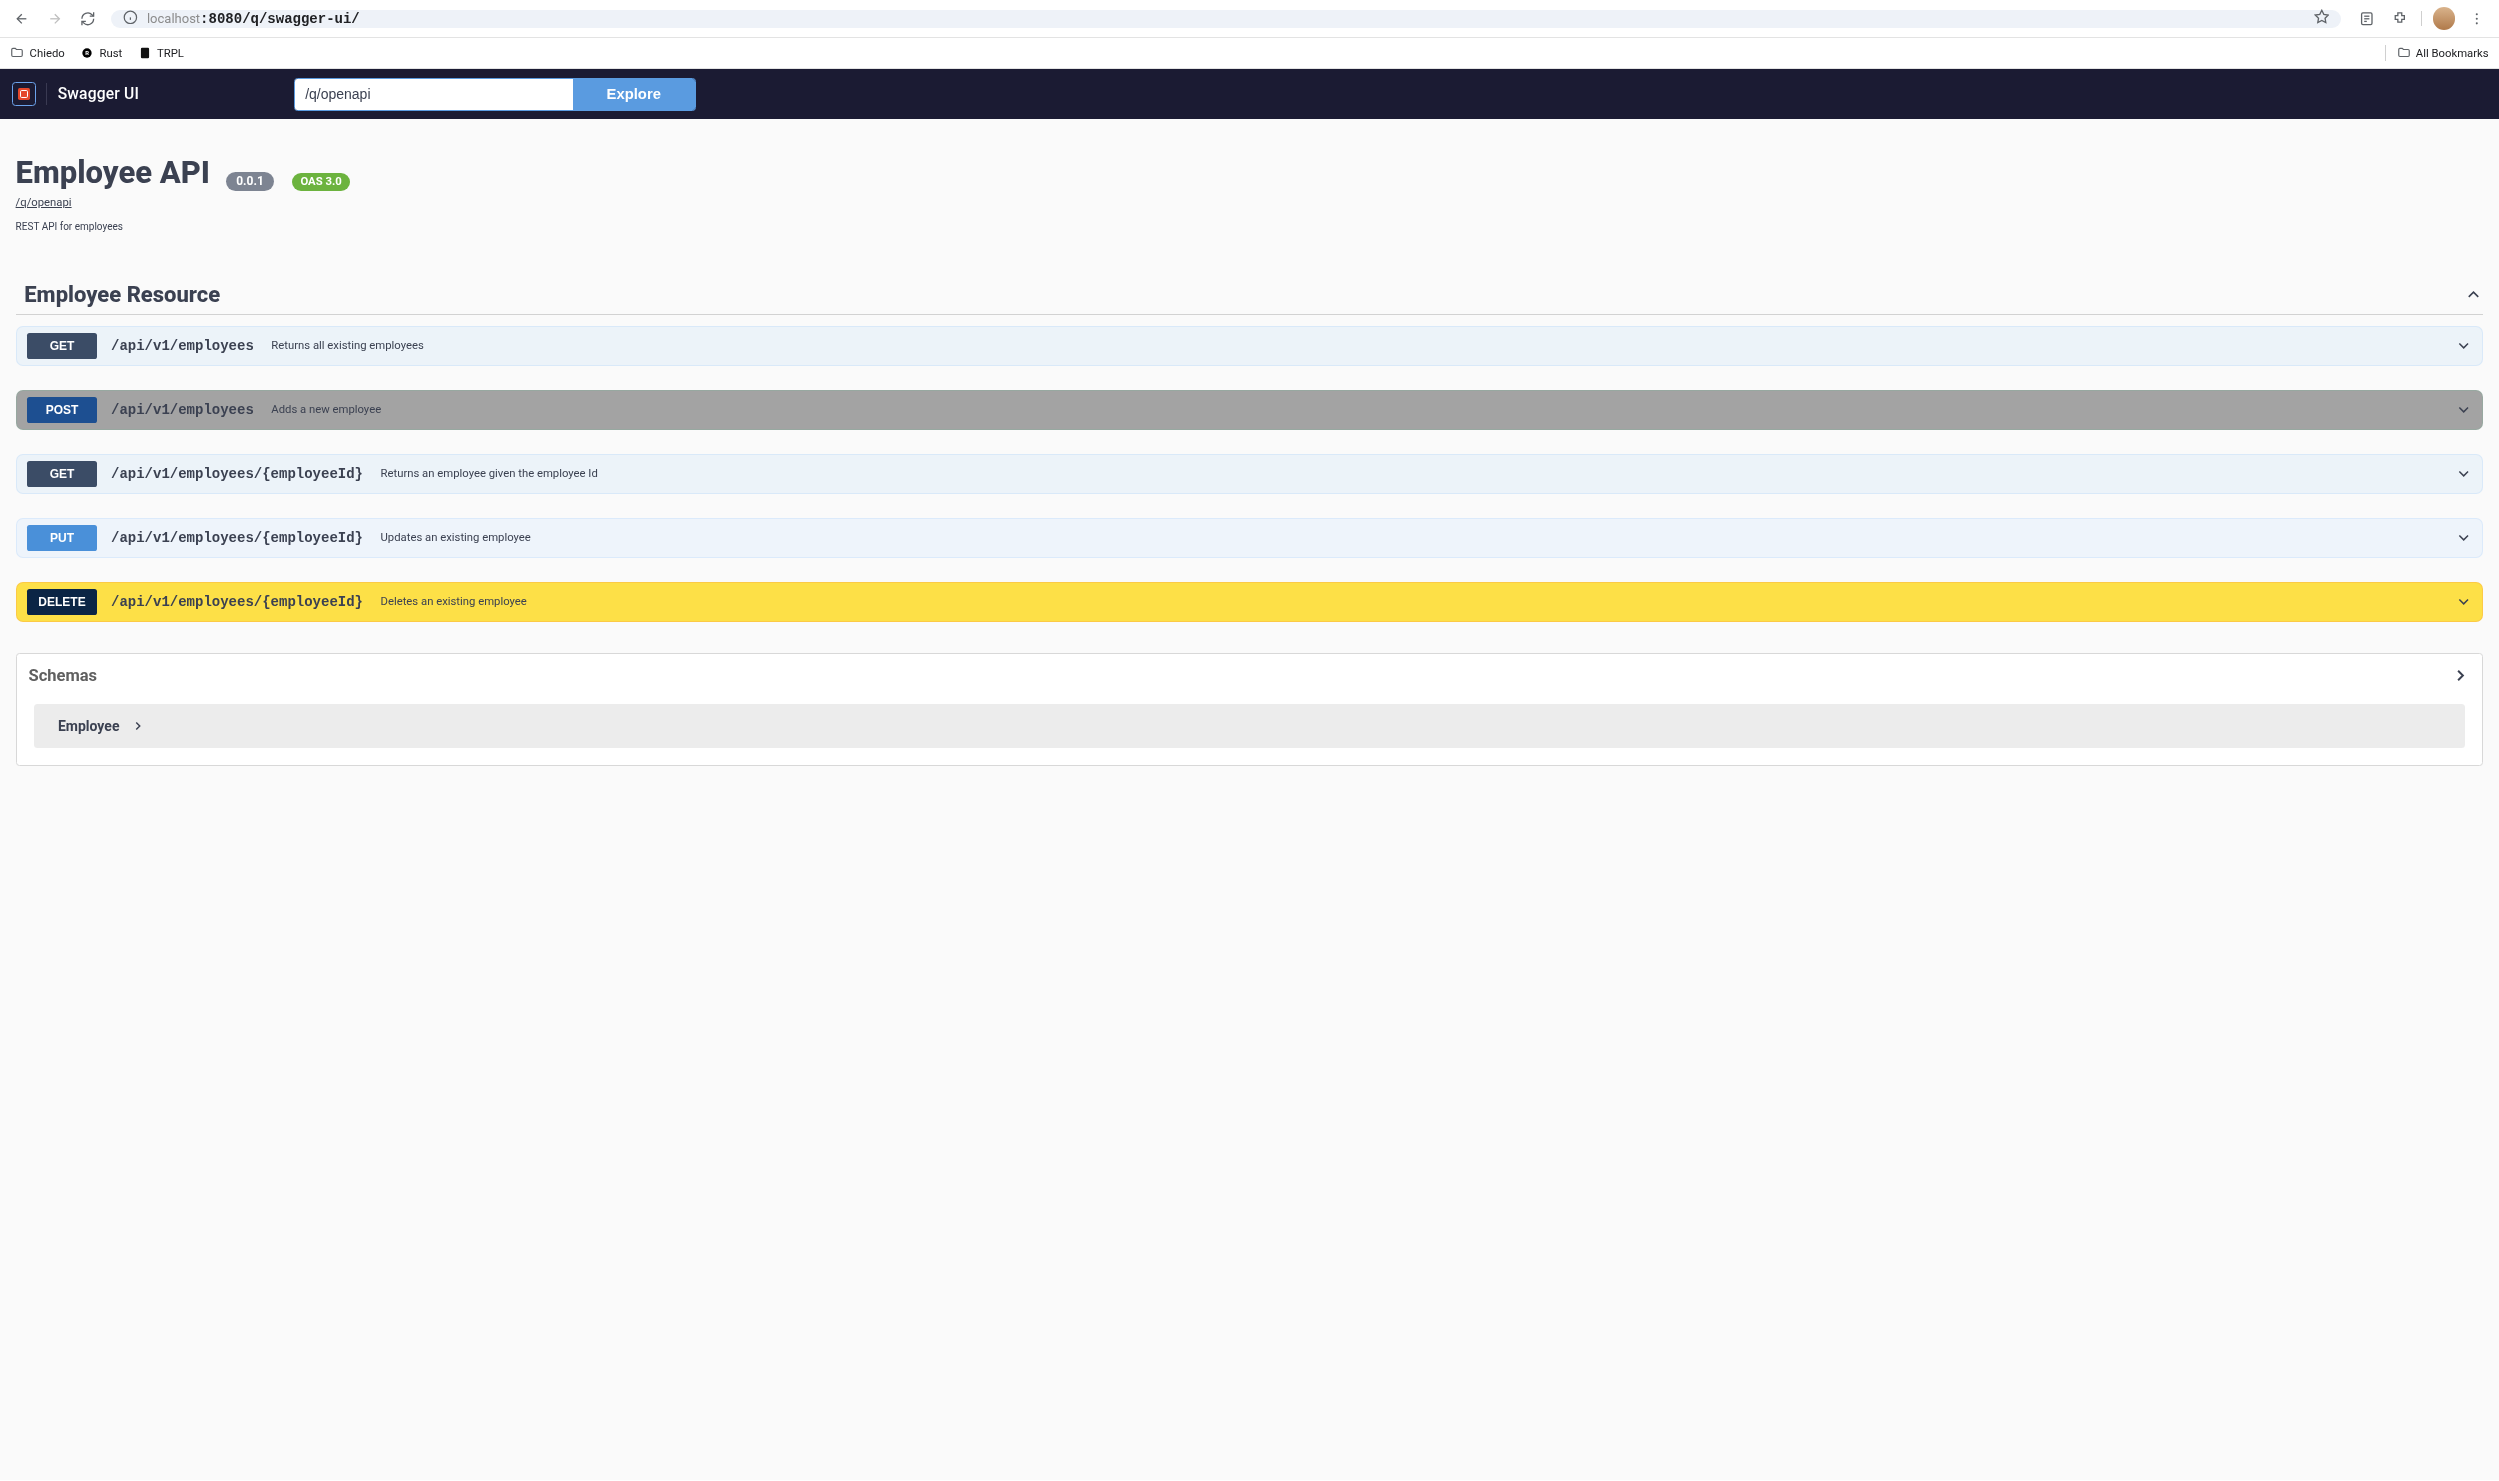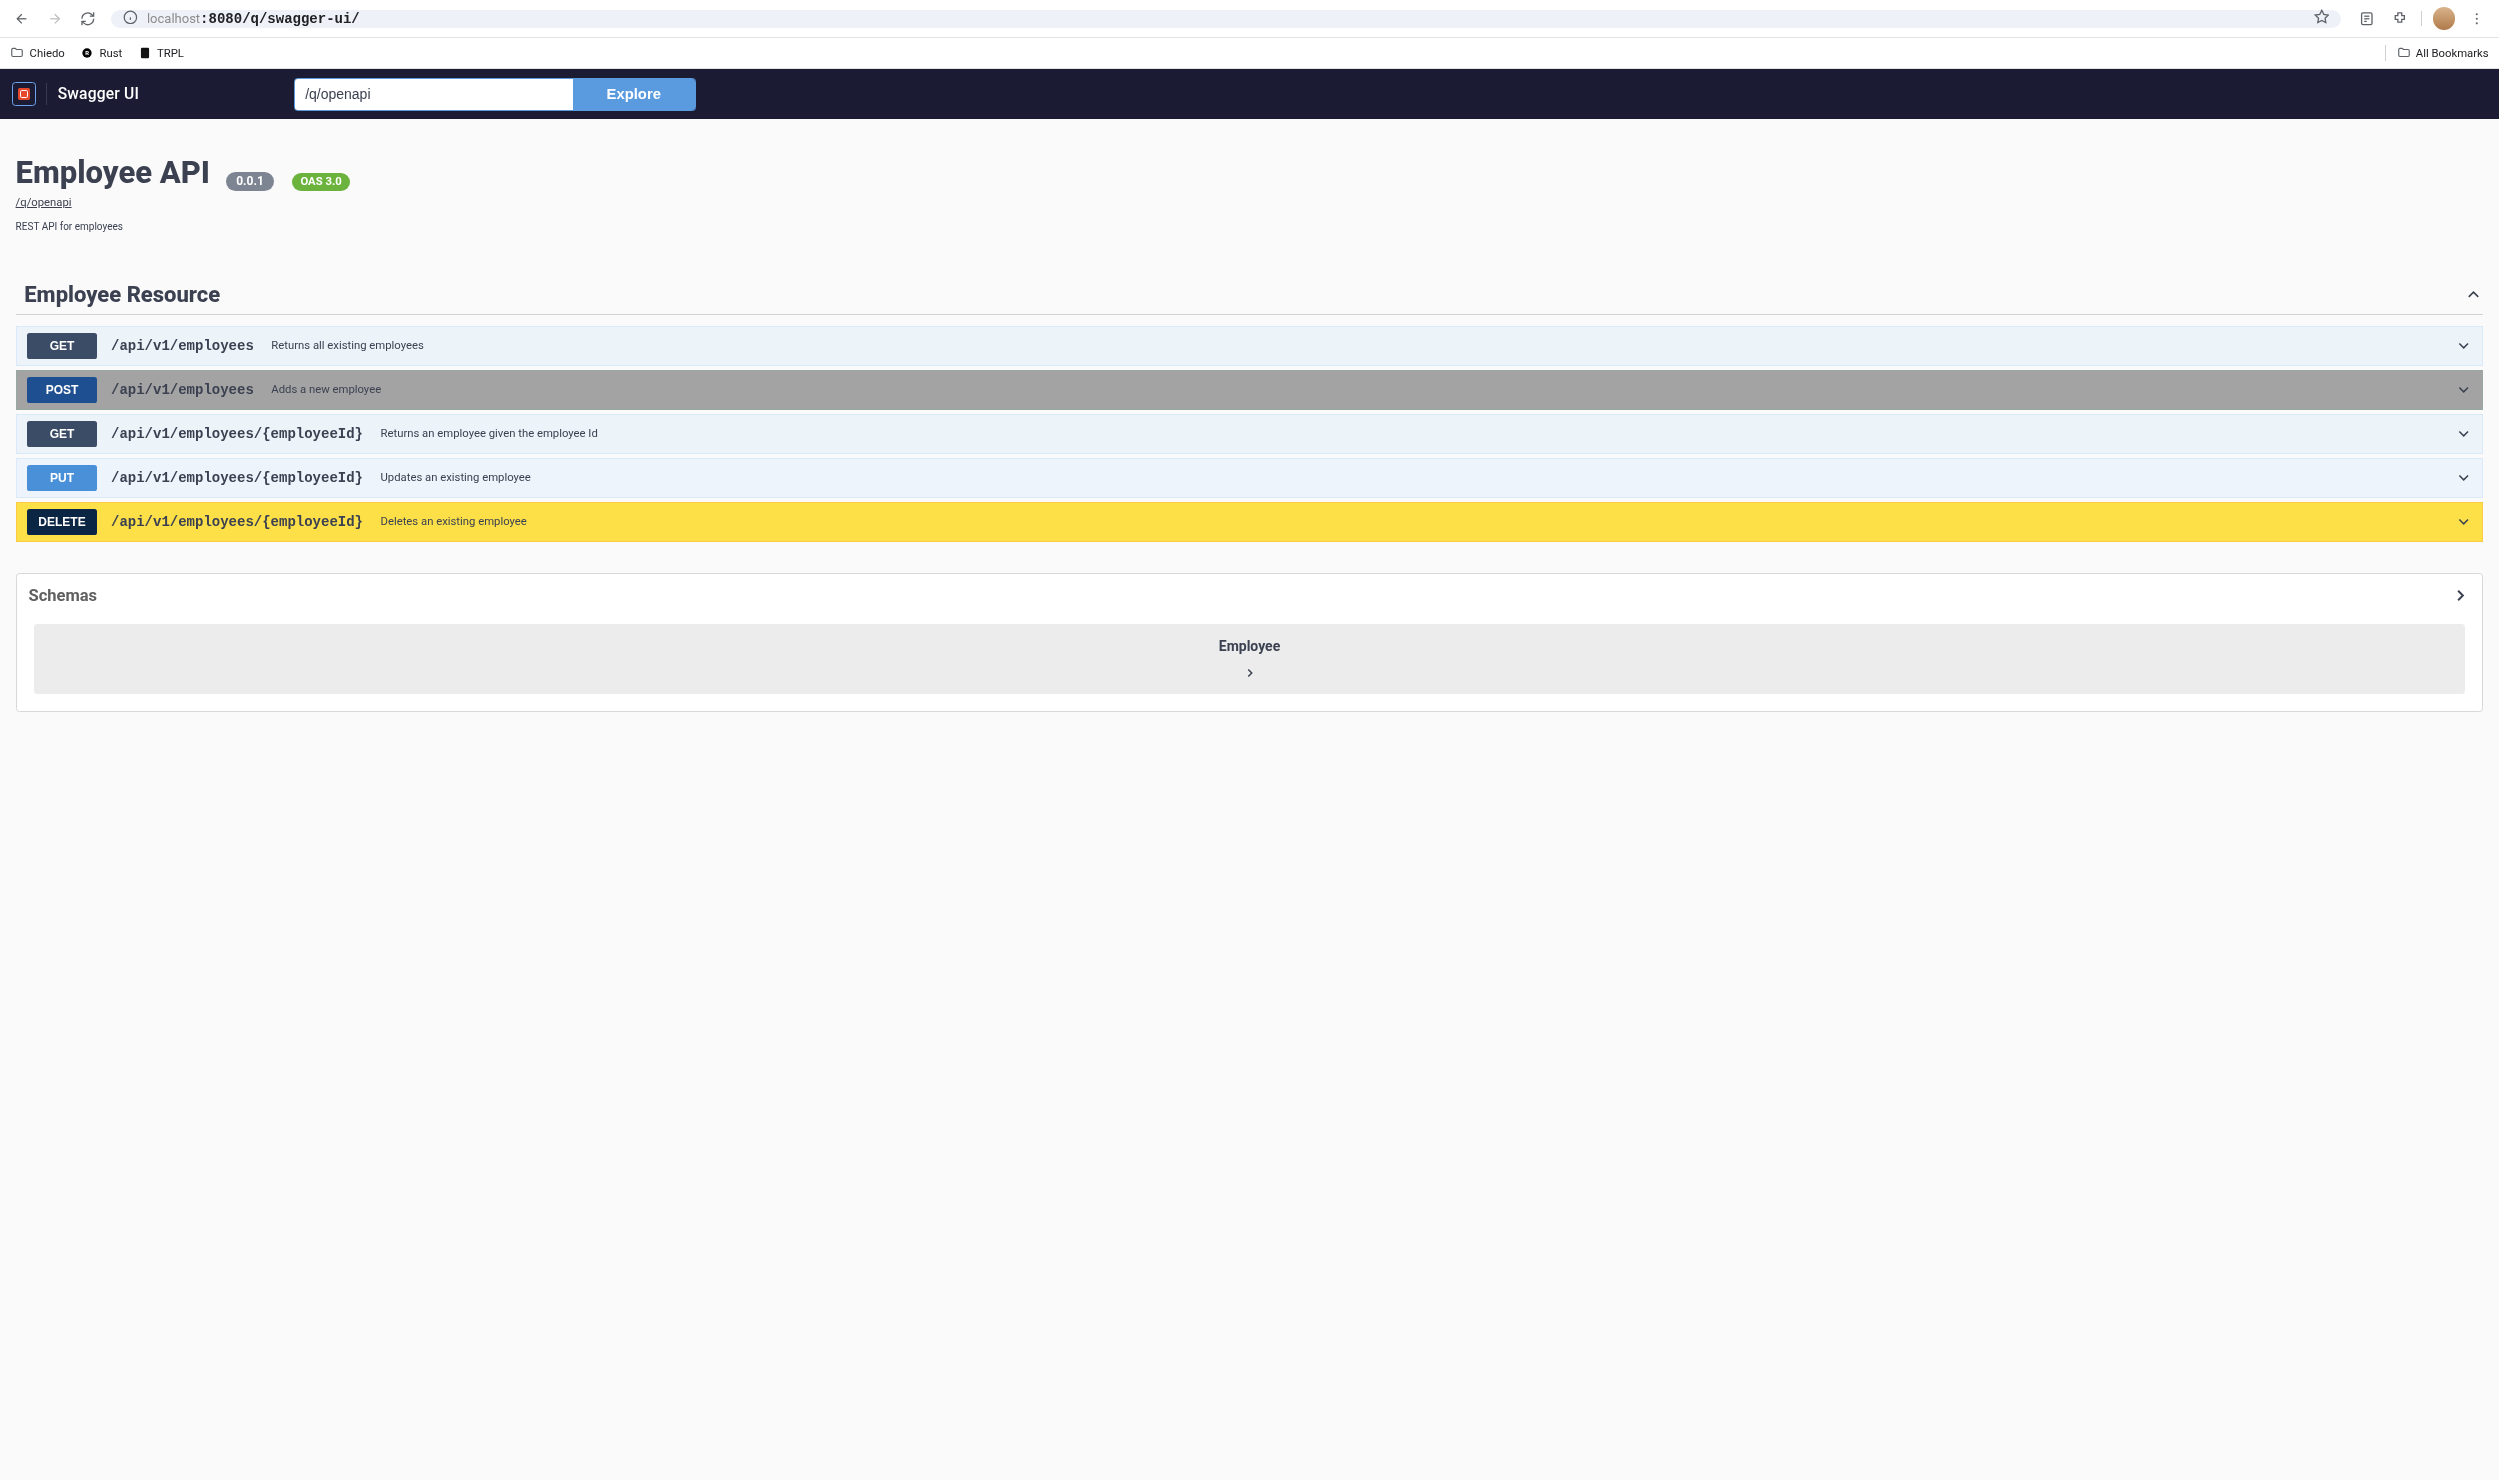--- a/index.html
+++ b/index.html
@@ -39,21 +39,21 @@
     .info-title { font-size: 31px; font-weight: 800; color: #3b4151; display: inline-flex; align-items: flex-end; gap: 14px; }
     .badge-version { display: inline-block; font-size: 12px; font-weight: 700; background: #7d8492; color: #fff; border-radius: 35px; padding: 2.6px 10.4px; vertical-align: super; margin-left: 1.7px; }
     .badge-oas { display: inline-block; font-size: 11.3px; font-weight: 700; background: #6cb33e; color: #fff; border-radius: 35px; padding: 2.6px 8.7px; vertical-align: super; margin-left: 3.5px; }
     .base-link { display: block; font-size: 11.3px; color: #3b4151; margin-top: 5.2px; }
     .api-desc { font-size: 10px; margin-top: 12px; color: #3b4151; }
 
     .section { margin-top: 50px; }
     .section-header { display: flex; align-items: center; border-bottom: 0.9px solid #d2d2d2; padding-bottom: 7px; margin-bottom: 10.4px; }
     .section-title { font-size: 22px; font-weight: 800; color: #3b4151; padding-left: 8.7px; flex: 1; }
 
-    .opblock { border: 0.9px solid; border-radius: 0; margin-bottom: 4px; cursor: pointer; }
+    .opblock { border: 0.9px solid; border-radius: 7px; margin-bottom: 24px; cursor: pointer; }
     .opblock-summary { display: flex; align-items: center; padding: 5.2px 10.4px; gap: 14px; min-height: 38px; }
     .method { font-size: 12px; font-weight: 700; color: #fff; border-radius: 2.6px; padding: 6px 0; min-width: 70px; text-align: center; font-family: -apple-system, sans-serif; }
     .path { font-family: "SFMono-Regular", Consolas, "Liberation Mono", Menlo, monospace; font-size: 14px; font-weight: 700; color: #3b4151; }
     .summary { font-size: 11.3px; color: #3b4151; flex: 1; margin-left: 3.5px; }
 
     .opblock.get    { background: #ecf3f9; border-color: #61affe22; }
     .opblock.get  .method { background: #3b4c66; }
     .opblock.get2 { background: #ecf3f9; border-color: #61affe22; }
     .opblock.get2 .method { background: #3b4c66; }
     .opblock.post   { background: #a3a3a3; border-color: #49cc9022; }
@@ -61,21 +61,21 @@
     .opblock.put    { background: #eef4fb; border-color: #61affe22; }
     .opblock.put .method { background: #4a90d9; }
     .opblock.delete { background: #fde047; border-color: #f93e3e22; }
     .opblock.delete .method { background: #0b2545; }
 
     
     .schemas-wrap { margin-top: 31px; border: 0.9px solid #d8d8d8; border-radius: 3.5px; background: #fff; }
     .schemas-header { display: flex; align-items: center; padding: 12px 12px; gap: 7px; }
     .schemas-title { font-size: 16.5px; font-weight: 700; color: #606060; flex: 1; }
     .schema-body { padding: 7px 17.4px 17.4px 17.4px; }
-    .schema-item { background: #ececec; border-radius: 3.5px; padding: 14px 24px; display: flex; align-items: center; gap: 12px; cursor: pointer; flex-direction: column; }
+    .schema-item { background: #ececec; border-radius: 3.5px; padding: 14px 24px; display: flex; align-items: center; gap: 12px; cursor: pointer; }
     .schema-name { font-size: 14px; font-weight: 700; color: #3b4151; }
 
     .chevron { display: inline-flex; }
   </style>
 </head>
 <body>
 
 <div class="browser-chrome">
   <button class="nav-btn">
     <svg width="15.6" height="15.6" viewBox="0 0 24 24" fill="none" stroke="currentColor" stroke-width="2">

